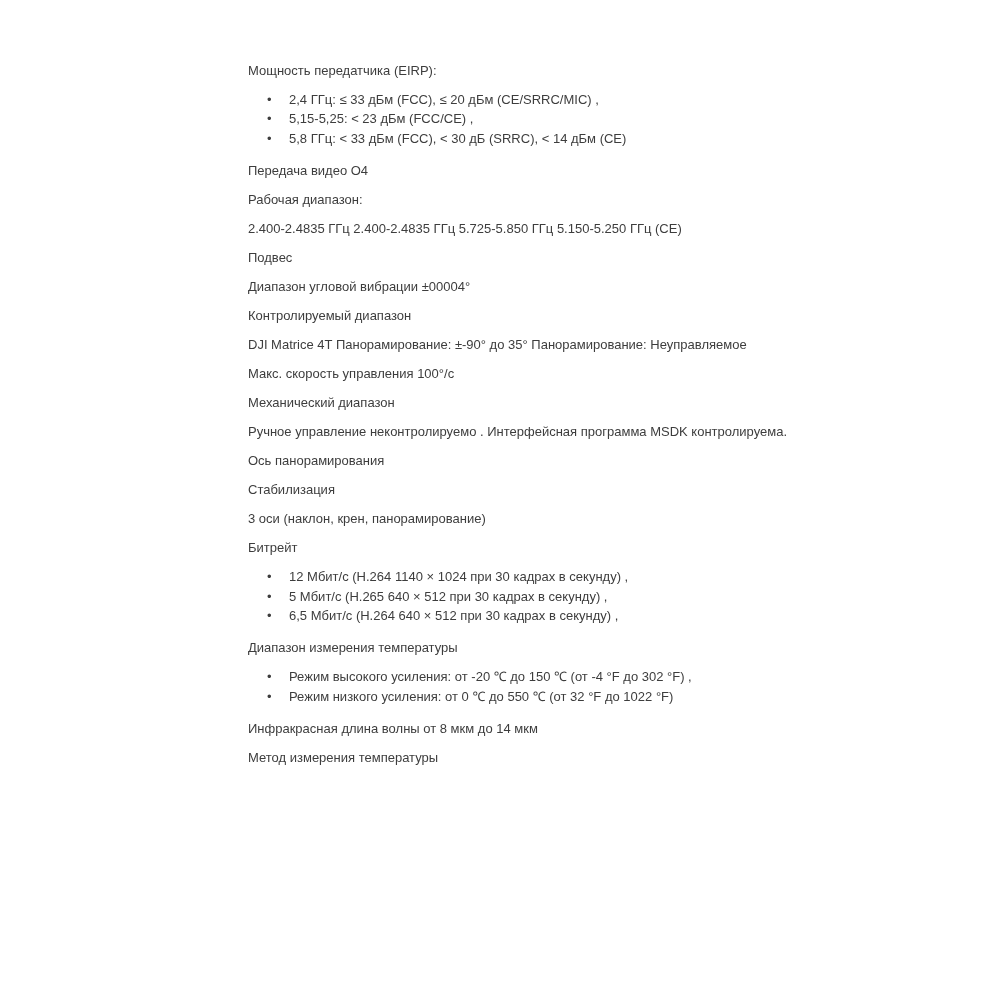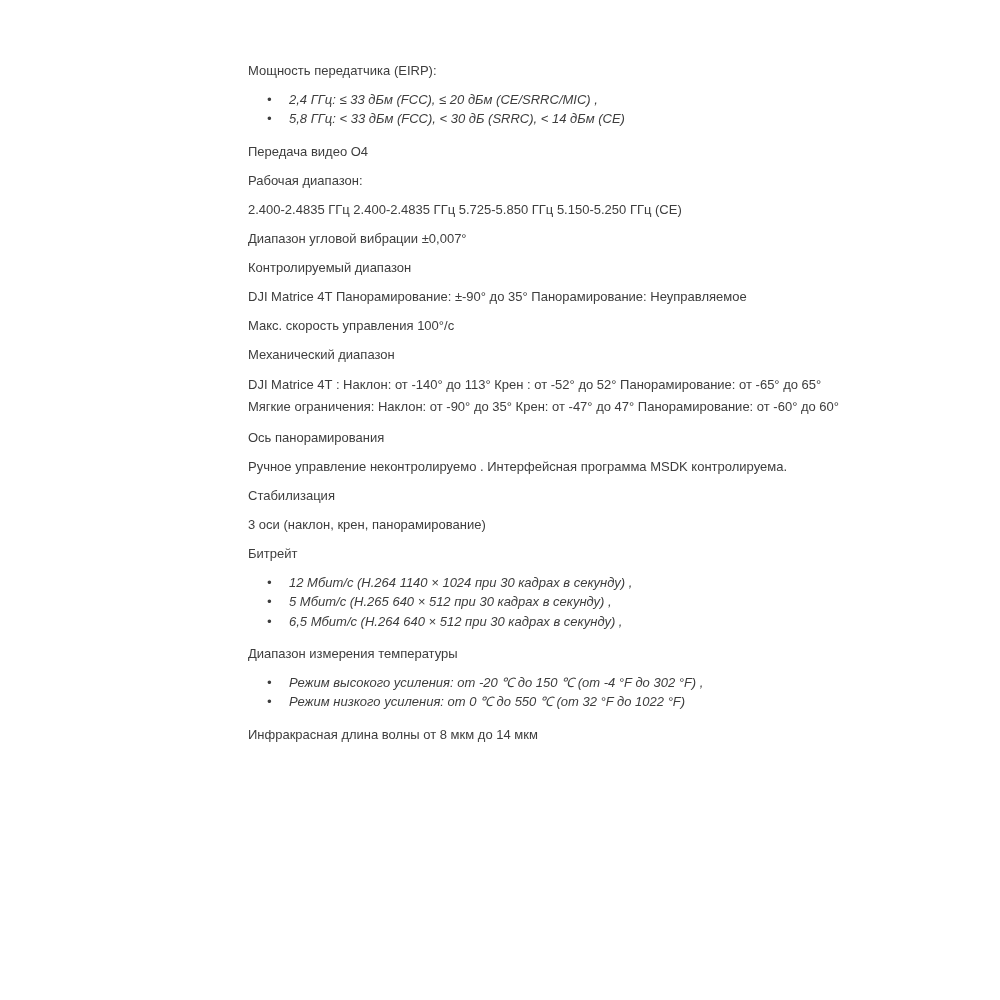--- a/index.html
+++ b/index.html
@@ -27,21 +27,20 @@
     margin: 0 0 10px 0;
     line-height: 19px;
   }
   .content p.two-line .line {
     line-height: 22px;
   }
   .content ul {
     list-style: none;
     margin: 1px 0 13px 0;
     padding: 0;
-    font-style: italic;
   }
   .content li {
     position: relative;
     padding-left: 41px;
     line-height: 19.4px;
   }
   .content li::before {
     content: "\2022";
     position: absolute;
     left: 19px;
@@ -52,48 +51,46 @@
 </head>
 <body>
 
 <div class="page">
   <div class="content">
 
     <p>Мощность передатчика (EIRP):</p>
 
     <ul>
       <li>2,4 ГГц: ≤ 33 дБм (FCC), ≤ 20 дБм (CE/SRRC/MIC) ,</li>
+      <li>5,15-5,25: &lt; 23 дБм (FCC/CE) ,</li>
       <li>5,8 ГГц: &lt; 33 дБм (FCC), &lt; 30 дБ (SRRC), &lt; 14 дБм (CE)</li>
     </ul>
 
     <p>Передача видео O4</p>
 
     <p>Рабочая диапазон:</p>
 
     <p>2.400-2.4835 ГГц 2.400-2.4835 ГГц 5.725-5.850 ГГц 5.150-5.250 ГГц (CE)</p>
 
+    <p>Подвес</p>
 
-    <p>Диапазон угловой вибрации ±0,007°</p>
+    <p>Диапазон угловой вибрации ±00004°</p>
 
     <p>Контролируемый диапазон</p>
 
     <p>DJI Matrice 4T Панорамирование: ±-90° до 35° Панорамирование: Неуправляемое</p>
 
     <p>Макс. скорость управления 100°/с</p>
 
     <p>Механический диапазон</p>
 
-    <p class="two-line">
-      <span class="line" style="display:block">DJI Matrice 4T : Наклон: от -140° до 113° Крен : от -52° до 52° Панорамирование: от -65° до 65°</span>
-      <span class="line" style="display:block">Мягкие ограничения: Наклон: от -90° до 35° Крен: от -47° до 47° Панорамирование: от -60° до 60°</span>
-    </p>
+
+    <p>Ручное управление неконтролируемо . Интерфейсная программа MSDK контролируема.</p>
 
     <p>Ось панорамирования</p>
-
-    <p>Ручное управление неконтролируемо . Интерфейсная программа MSDK контролируема.</p>
 
     <p>Стабилизация</p>
 
     <p>3 оси (наклон, крен, панорамирование)</p>
 
 
     <p>Битрейт</p>
 
     <ul>
       <li>12 Мбит/с (H.264 1140 × 1024 при 30 кадрах в секунду) ,</li>
@@ -103,16 +100,17 @@
 
     <p>Диапазон измерения температуры</p>
 
     <ul>
       <li>Режим высокого усиления: от -20 ℃ до 150 ℃ (от -4 °F до 302 °F) ,</li>
       <li>Режим низкого усиления: от 0 ℃ до 550 ℃ (от 32 °F до 1022 °F)</li>
     </ul>
 
     <p>Инфракрасная длина волны от 8 мкм до 14 мкм</p>
 
+    <p>Метод измерения температуры</p>
 
 
   </div>
 </div>
 
 </body></html>

